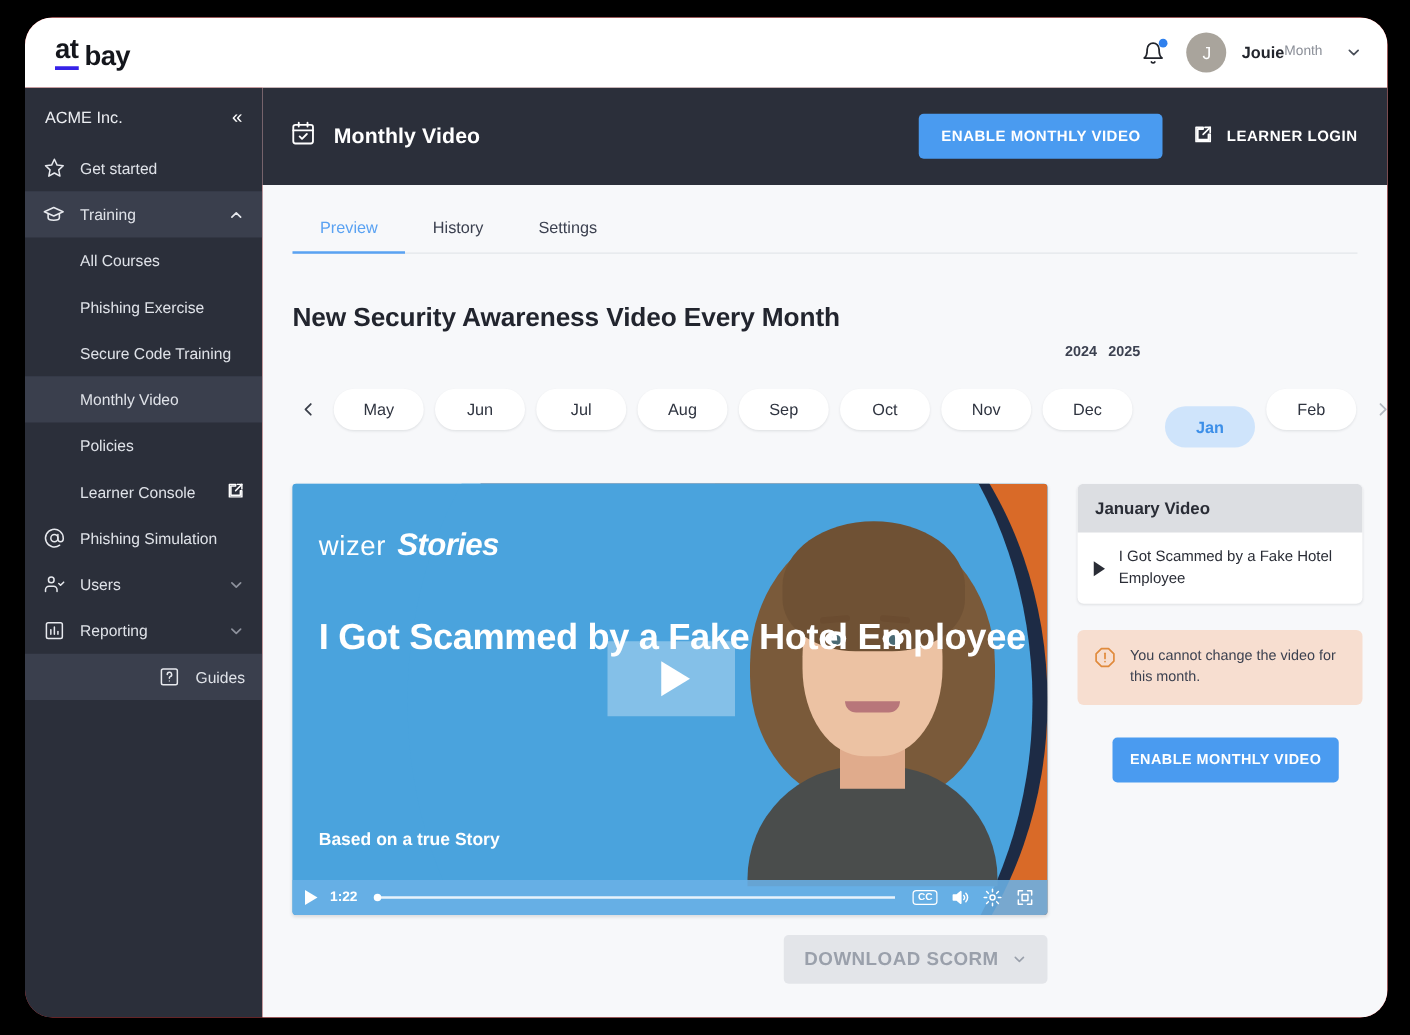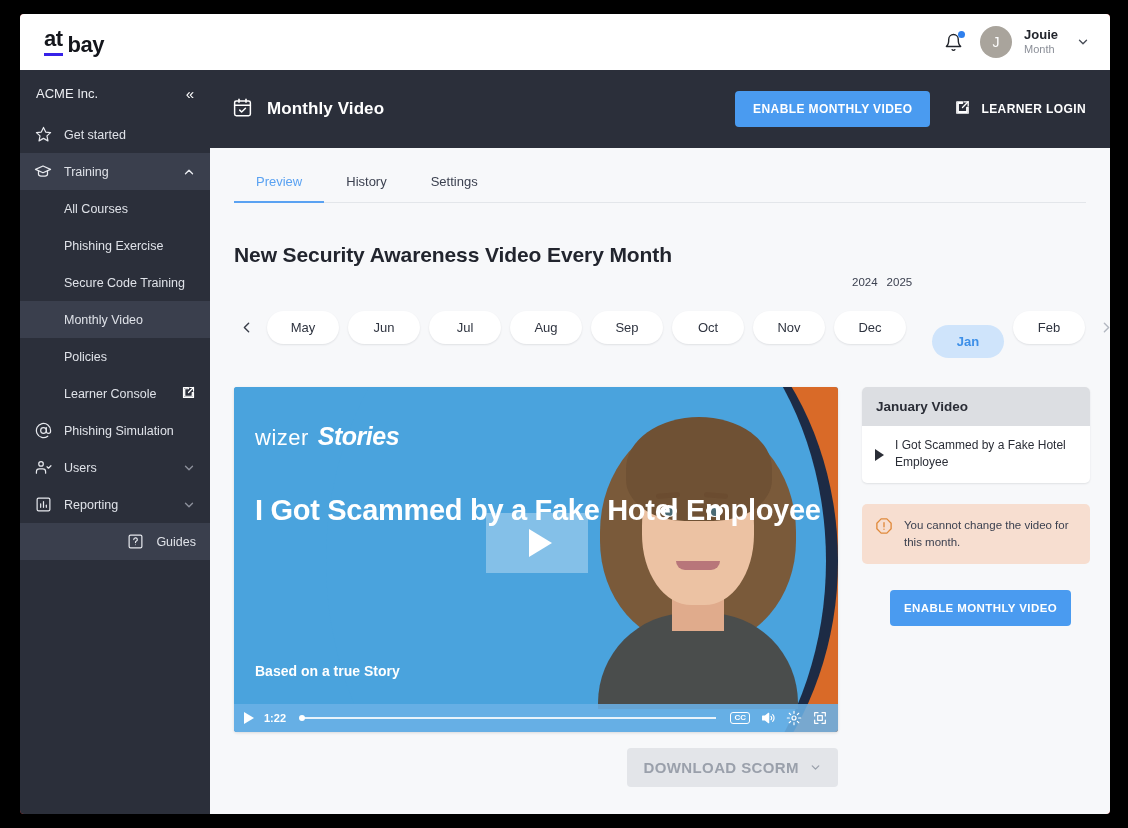--- a/index.html
+++ b/index.html
@@ -7,21 +7,21 @@
     width: 1128px; height: 828px;
     background: #000;
     font-family: "Liberation Sans", sans-serif;
     overflow: hidden;
   }
   .window {
     position: absolute;
     left: 20px; top: 14px;
     width: 1090px; height: 800px;
     background: #ef4444;
-    border-radius: 4px;
+    border-radius: 22px;
     overflow: hidden;
     box-shadow: 0 8px 30px rgba(0,0,0,0.55);
     display: flex; flex-direction: column;
   }
 
   
   .topbar {
     height: 56px; flex: 0 0 56px;
     background: #ffffff;
     display: flex; align-items: center;
@@ -45,21 +45,21 @@
     position: absolute; right: -1px; top: 1px;
     width: 7px; height: 7px; border-radius: 50%;
     background: #2f80ed;
   }
   .avatar {
     width: 32px; height: 32px; border-radius: 50%;
     background: #a9a49c; color: #fff;
     display: flex; align-items: center; justify-content: center;
     font-size: 14px; font-weight: 400;
   }
-  .user-block { display: flex; flex-direction: column; line-height: 1.15; margin-left: -4px;}
+  .user-block { display: flex; flex-direction: row; line-height: 1.15; margin-left: -4px;}
   .user-name { font-size: 13px; font-weight: 700; color: #22252c; }
   .user-role { font-size: 11px; color: #8b8f98; }
   .chev-user { color: #4a4f59; margin-left: 2px; }
 
   
   .body { flex: 1; display: flex; min-height: 0; }
 
   
   .sidebar {
     width: 190px; flex: 0 0 190px;
@@ -142,21 +142,21 @@
   .arrow-btn.right { color: #b3b8c1; }
   .month-pill {
     width: 72px; height: 33px; border-radius: 17px;
     background: #fff; box-shadow: 0 1px 2px rgba(20,25,40,0.10);
     display: flex; align-items: center; justify-content: center;
     font-size: 13px; color: #2f3440; cursor: pointer; flex: 0 0 auto;
   }
   .month-pill.selected { background: #cfe4fb; color: #3d8fe8; font-weight: 700; box-shadow:none;margin-top:28px;}
   .year-divider { width: 1px; align-self: stretch; background: #9aa0ac; margin: 0 4px; }
   .year-labels { position: absolute; top: -21px; left: 618px; display: flex; align-items: center; gap: 9px;}
-  .year-labels span { font-size: 11.5px; color: #3c4150; font-weight: 400;}
+  .year-labels span { font-size: 11.5px; color: #3c4150; font-weight: 700;}
 
   
   .vid-row { display: flex; gap: 24px; margin-top: 29px; }
   .player {
     width: 604px; flex: 0 0 604px;
     background: #4aa3dd; border-radius: 3px; overflow: hidden;
     position: relative; height: 345px;
     box-shadow: 0 1px 3px rgba(0,0,0,0.12);
   }
   .poster { position: absolute; inset: 0; overflow: hidden; }

